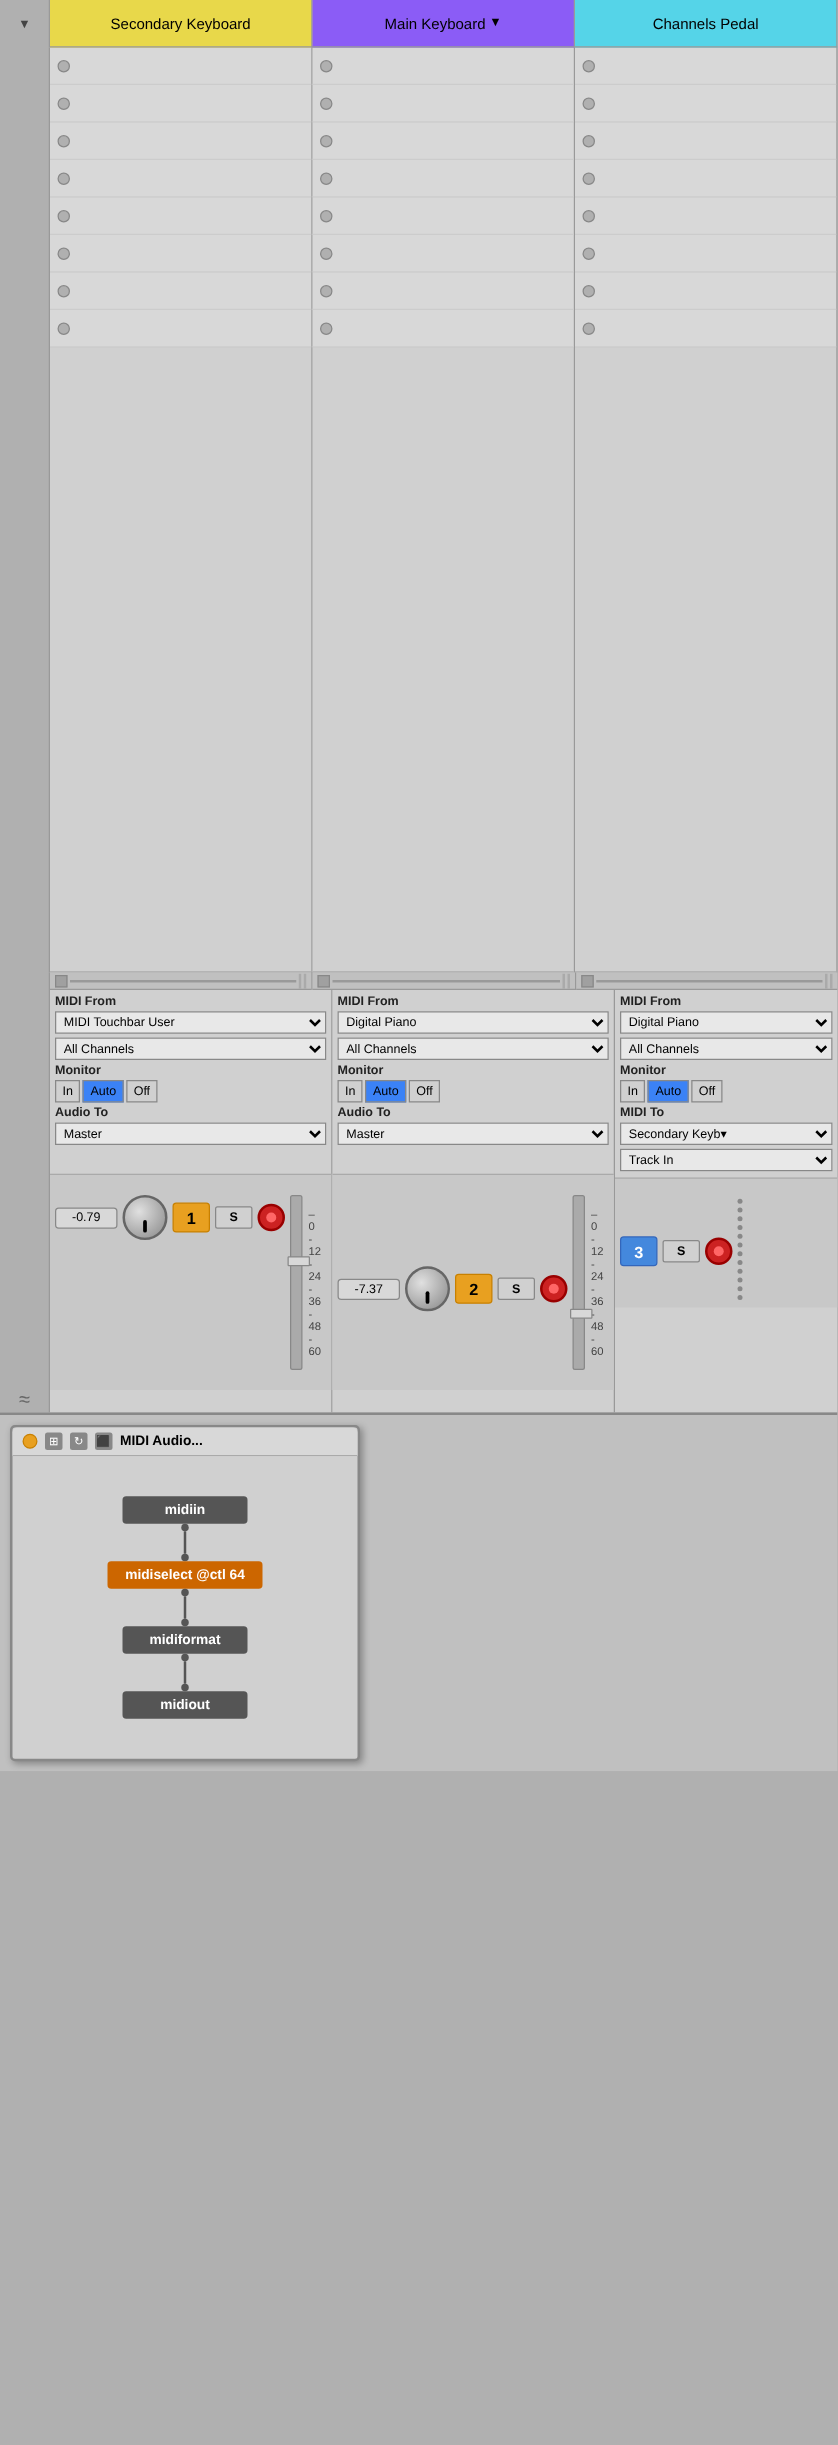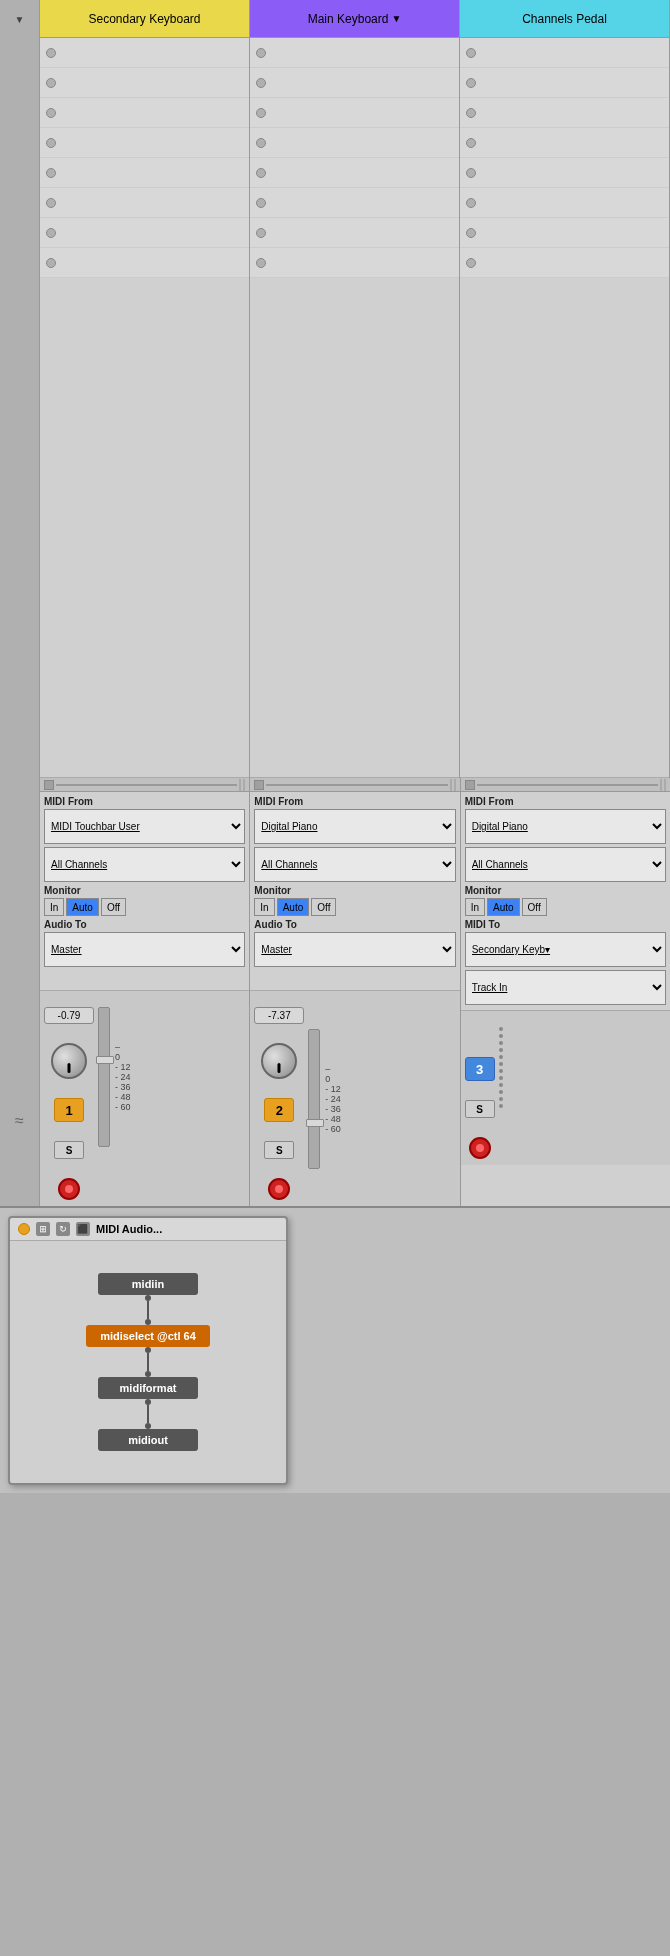--- a/index.html
+++ b/index.html
@@ -111,23 +111,22 @@
       align-items: center;
       margin-bottom: 3px;
       gap: 2px;
     }
 
     .ctrl-select {
       background: #e8e8e8;
       border: 1px solid #888;
       font-size: 10px;
       padding: 1px 2px;
-      height: 35px;
+      height: 18px;
       flex: 1;
-      text-decoration: underline;
     }
 
     .monitor-btns {
       display: flex;
       gap: 2px;
     }
 
     .mon-btn {
       padding: 1px 5px;
       font-size: 10px;
@@ -137,23 +136,23 @@
       height: 18px;
     }
 
     .mon-btn.active {
       background: #3b82f6;
       color: #000;
     }
 
     .knob-area {
       display: flex;
-      flex-direction: column;
-      align-items: center;
-      gap: 19px;
+      flex-direction: row;
+      align-items: center;
+      gap: 4px;
       padding-top: 10px;
     }
 
     .db-display {
       background: #d8d8d8;
       border: 1px solid #888;
       border-radius: 3px;
       padding: 2px 6px;
       font-size: 10px;
       text-align: center;

